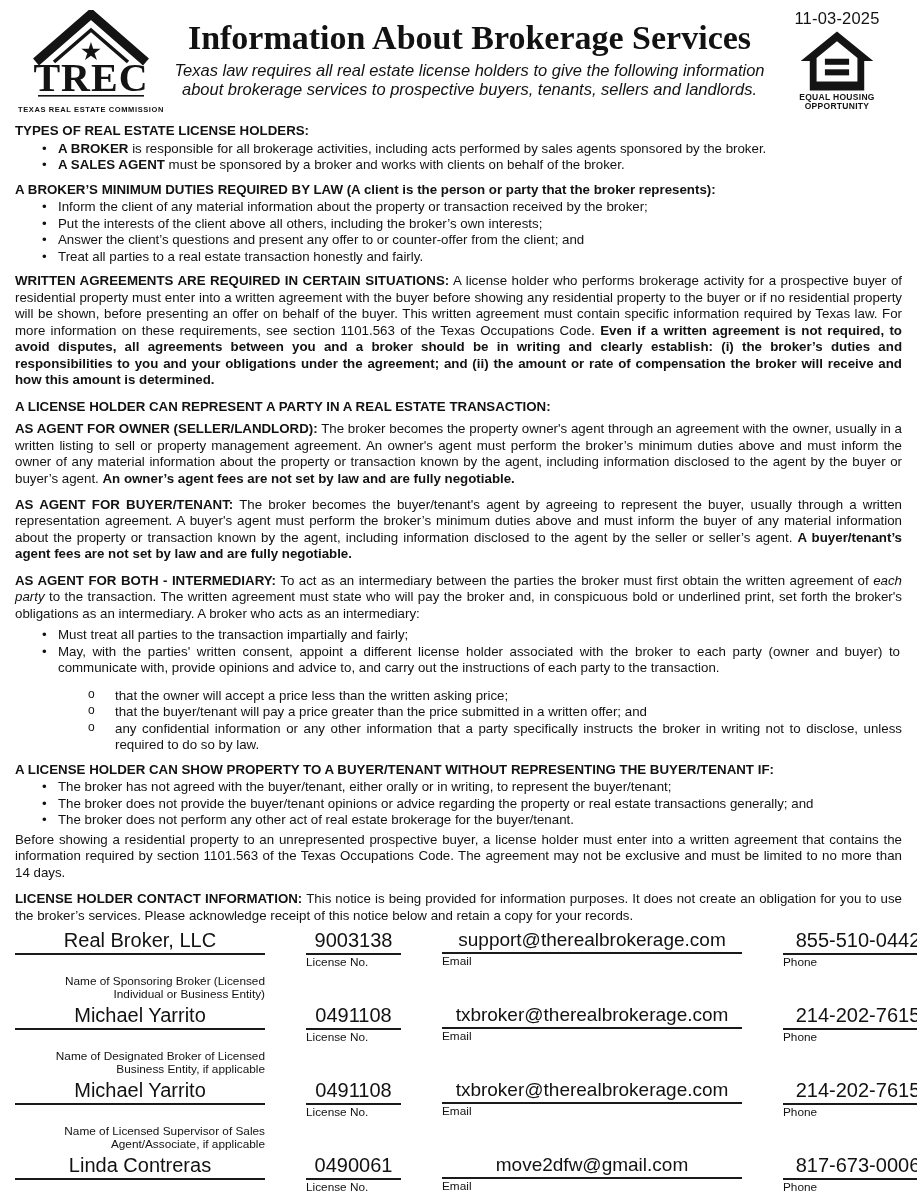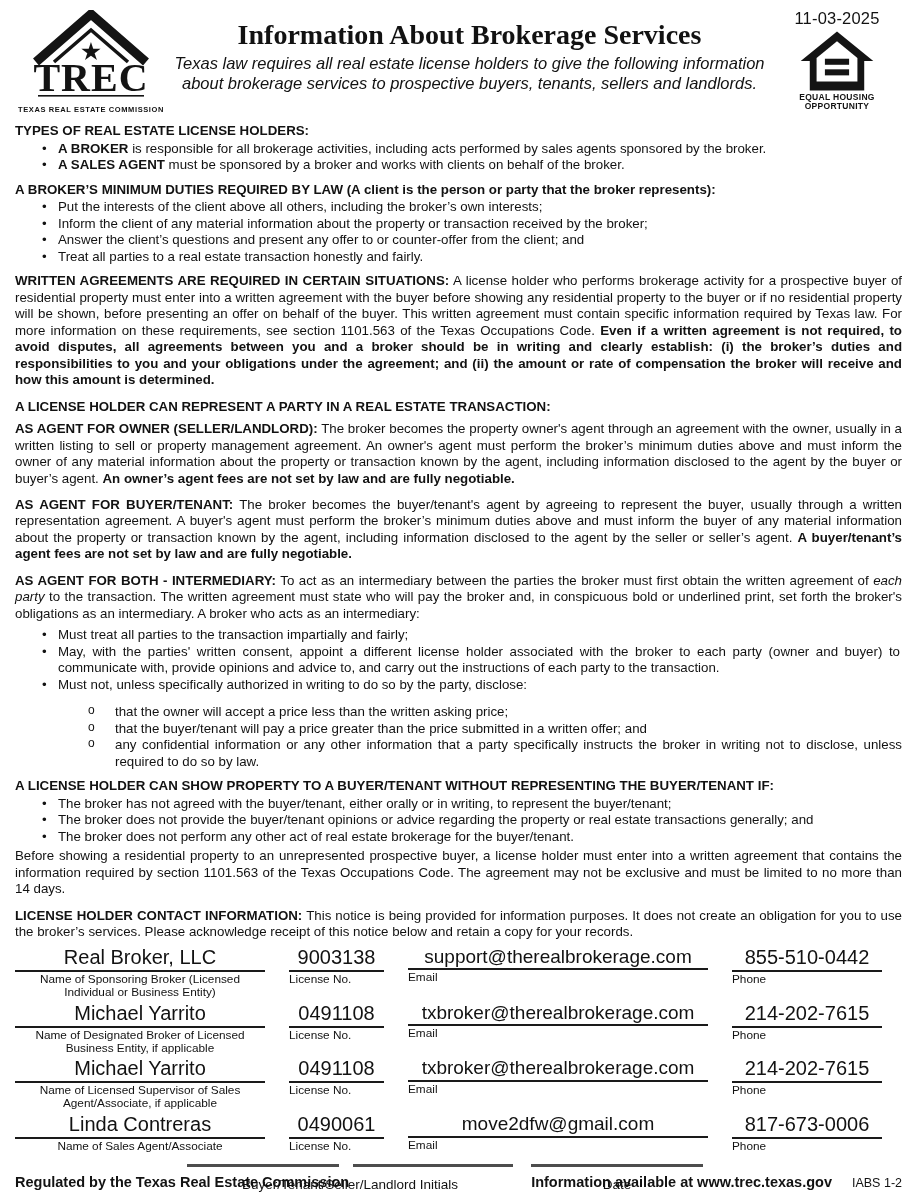--- a/index.html
+++ b/index.html
@@ -10,40 +10,40 @@
     font-size:13.3px;line-height:1.24;color:#121212;
     display:flex;flex-direction:column;overflow:hidden;
   }
   .b{font-weight:bold;}
   .i{font-style:italic;}
   
   .hdr{display:flex;align-items:flex-start;margin-bottom:4px;}
   .logo-col{width:152px;flex:none;text-align:center;padding-top:4px;}
   .title-col{flex:1;text-align:center;padding-top:14px;}
   .right-col{width:130px;flex:none;text-align:center;padding-top:2px;}
-  .doc-title{font-family:"Liberation Serif",serif;font-weight:bold;font-size:28px;line-height:1.05;}
+  .doc-title{font-family:"Liberation Serif",serif;font-weight:bold;font-size:34px;line-height:1.05;}
   .doc-sub{font-family:Liberation Sans, sans-serif;font-style:italic;font-size:16.5px;line-height:1.18;margin:5px auto 0;max-width:650px;}
   .hdr-date{font-size:16.5px;letter-spacing:.2px;margin-bottom:2px;}
   .eho-text{font-size:8.5px;font-weight:bold;line-height:1.05;letter-spacing:.3px;margin-top:1px;}
   
   .h3{font-weight:bold;margin:5px 0 1px 0;}
   p.para{margin:5px 0;text-align:justify;}
   ul.b1{list-style:none;margin:0 2px 3px 0;padding:0;}
   ul.b1>li{position:relative;padding-left:43px;margin:0;text-align:justify;}
   ul.b1>li::before{content:"\2022";position:absolute;left:27px;top:0;}
   ul.b2{list-style:none;margin:8px 0 3px 0;padding:0;}
   ul.b2>li{position:relative;padding-left:100px;margin:0;text-align:justify;}
   ul.b2>li::before{content:"o";position:absolute;left:73px;top:-1px;font-size:12px;}
   
   .ctable{margin-top:2px;}
-  .crow{display:grid;grid-template-columns:250px 95px 300px 150px;column-gap:24px;margin-bottom:3px;}
+  .crow{display:grid;grid-template-columns:250px 95px 300px 150px;column-gap:41px;margin-bottom:3px;}
   .cval{font-size:20px;line-height:1.15;text-align:center;border-bottom:2px solid #1a1a1a;padding-bottom:1px;white-space:nowrap;}
   .cval.email{font-size:19px;}
   .clabel{font-size:11.8px;line-height:1.1;text-align:left;padding-top:1px;}
-  .clabel.nm{text-align:center;}
+  .clabel.nm{text-align:right;margin-top:19px;}
   
   .spacer{flex:1;}
   .sigwrap{position:relative;height:40px;}
   .sigline{position:absolute;border-top:3px solid #4d4d4d;height:0;}
   .sl1{left:172px;width:152px;top:8px;}
   .sl2{left:338px;width:160px;top:8px;}
   .sl3{left:516px;width:172px;top:8px;}
   .siglabel{position:absolute;top:21px;font-size:13.5px;text-align:center;}
   .sil{left:150px;width:370px;}
   .sdl{left:516px;width:172px;}
@@ -88,39 +88,38 @@
   </div>
 
   <div class="h3">TYPES OF REAL ESTATE LICENSE HOLDERS:</div>
   <ul class="b1">
     <li><span class="b">A BROKER</span><span> is responsible for all brokerage activities, including acts performed by sales agents sponsored by the broker.</span></li>
     <li><span class="b">A SALES AGENT</span><span> must be sponsored by a broker and works with clients on behalf of the broker.</span></li>
   </ul>
 
   <div class="h3">A BROKER’S MINIMUM DUTIES REQUIRED BY LAW (A client is the person or party that the broker represents):</div>
   <ul class="b1">
+    <li>Inform the client of any material information about the property or transaction received by the broker;</li>
     <li>Put the interests of the client above all others, including the broker’s own interests;</li>
-    <li>Inform the client of any material information about the property or transaction received by the broker;</li>
     <li>Answer the client’s questions and present any offer to or counter-offer from the client; and</li>
     <li>Treat all parties to a real estate transaction honestly and fairly.</li>
   </ul>
 
   <p class="para"><span class="b">WRITTEN AGREEMENTS ARE REQUIRED IN CERTAIN SITUATIONS:</span><span> A license holder who performs brokerage activity for a prospective buyer of residential property must enter into a written agreement with the buyer before showing any residential property to the buyer or if no residential property will be shown, before presenting an offer on behalf of the buyer. This written agreement must contain specific information required by Texas law. For more information on these requirements, see section 1101.563 of the Texas Occupations Code. </span><span class="b">Even if a written agreement is not required, to avoid disputes, all agreements between you and a broker should be in writing and clearly establish: (i) the broker’s duties and responsibilities to you and your obligations under the agreement; and (ii) the amount or rate of compensation the broker will receive and how this amount is determined.</span></p>
 
   <div class="h3">A LICENSE HOLDER CAN REPRESENT A PARTY IN A REAL ESTATE TRANSACTION:</div>
 
   <p class="para"><span class="b">AS AGENT FOR OWNER (SELLER/LANDLORD):</span><span>  The broker becomes the property owner's agent through an agreement with the owner, usually in a written listing to sell or property management agreement. An owner's agent must perform the broker’s minimum duties above and must inform the owner of any material information about the property or transaction known by the agent, including information disclosed to the agent by the buyer or buyer’s agent. </span><span class="b">An owner’s agent fees are not set by law and are fully negotiable.</span></p>
 
   <p class="para"><span class="b">AS AGENT FOR BUYER/TENANT:</span><span>  The broker becomes the buyer/tenant's agent by agreeing to represent the buyer, usually through a written representation agreement. A buyer's agent must perform the broker’s minimum duties above and must inform the buyer of any material information about the property or transaction known by the agent, including information disclosed to the agent by the seller or seller’s agent. </span><span class="b">A buyer/tenant’s agent fees are not set by law and are fully negotiable.</span></p>
 
   <p class="para"><span class="b">AS AGENT FOR BOTH - INTERMEDIARY:</span><span>  To act as an intermediary between the parties the broker must first obtain the written agreement of </span><span class="i">each party</span><span> to the transaction. The written agreement must state who will pay the broker and, in conspicuous bold or underlined print, set forth the broker's obligations as an intermediary. A broker who acts as an intermediary:</span></p>
   <ul class="b1">
     <li>Must treat all parties to the transaction impartially and fairly;</li>
     <li>May, with the parties' written consent, appoint a different license holder associated with the broker to each party (owner and buyer) to communicate with, provide opinions and advice to, and carry out the instructions of each party to the transaction.</li>
-    <li>Must not, unless specifically authorized in writing to do so by the party, disclose:</li>
   </ul>
   <ul class="b2">
     <li>that the owner will accept a price less than the written asking price;</li>
     <li>that the buyer/tenant will pay a price greater than the price submitted in a written offer; and</li>
     <li>any confidential information or any other information that a party specifically instructs the broker in writing not to disclose, unless required to do so by law.</li>
   </ul>
 
   <div class="h3"><span class="b">A LICENSE HOLDER CAN SHOW PROPERTY TO A BUYER/TENANT WITHOUT REPRESENTING THE BUYER/TENANT IF</span><span>:</span></div>
   <ul class="b1">
     <li>The broker has not agreed with the buyer/tenant, either orally or in writing, to represent the buyer/tenant;</li>

